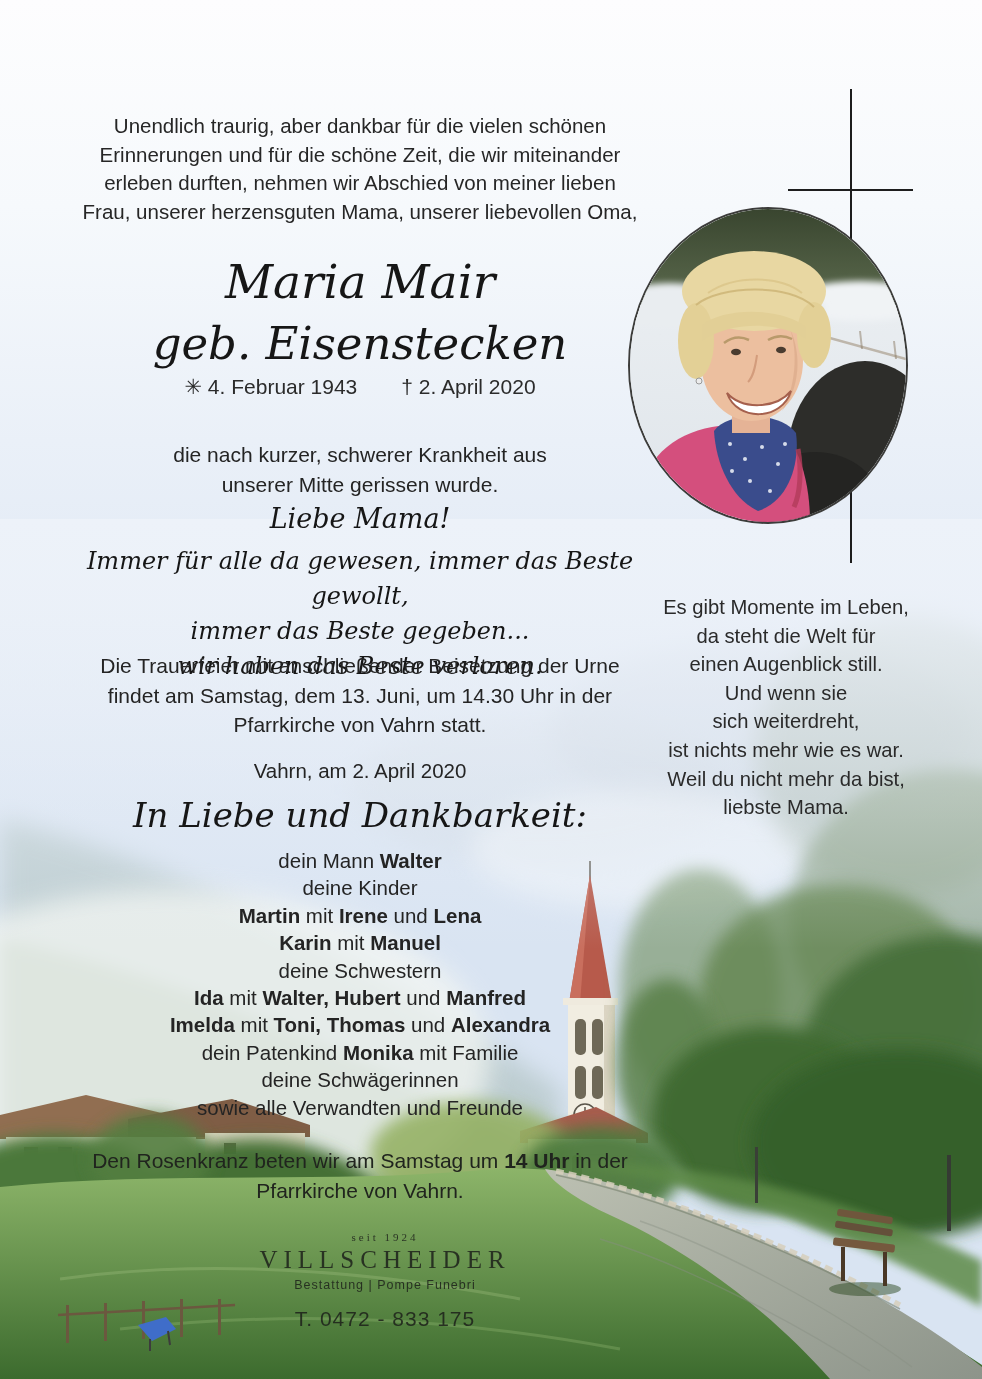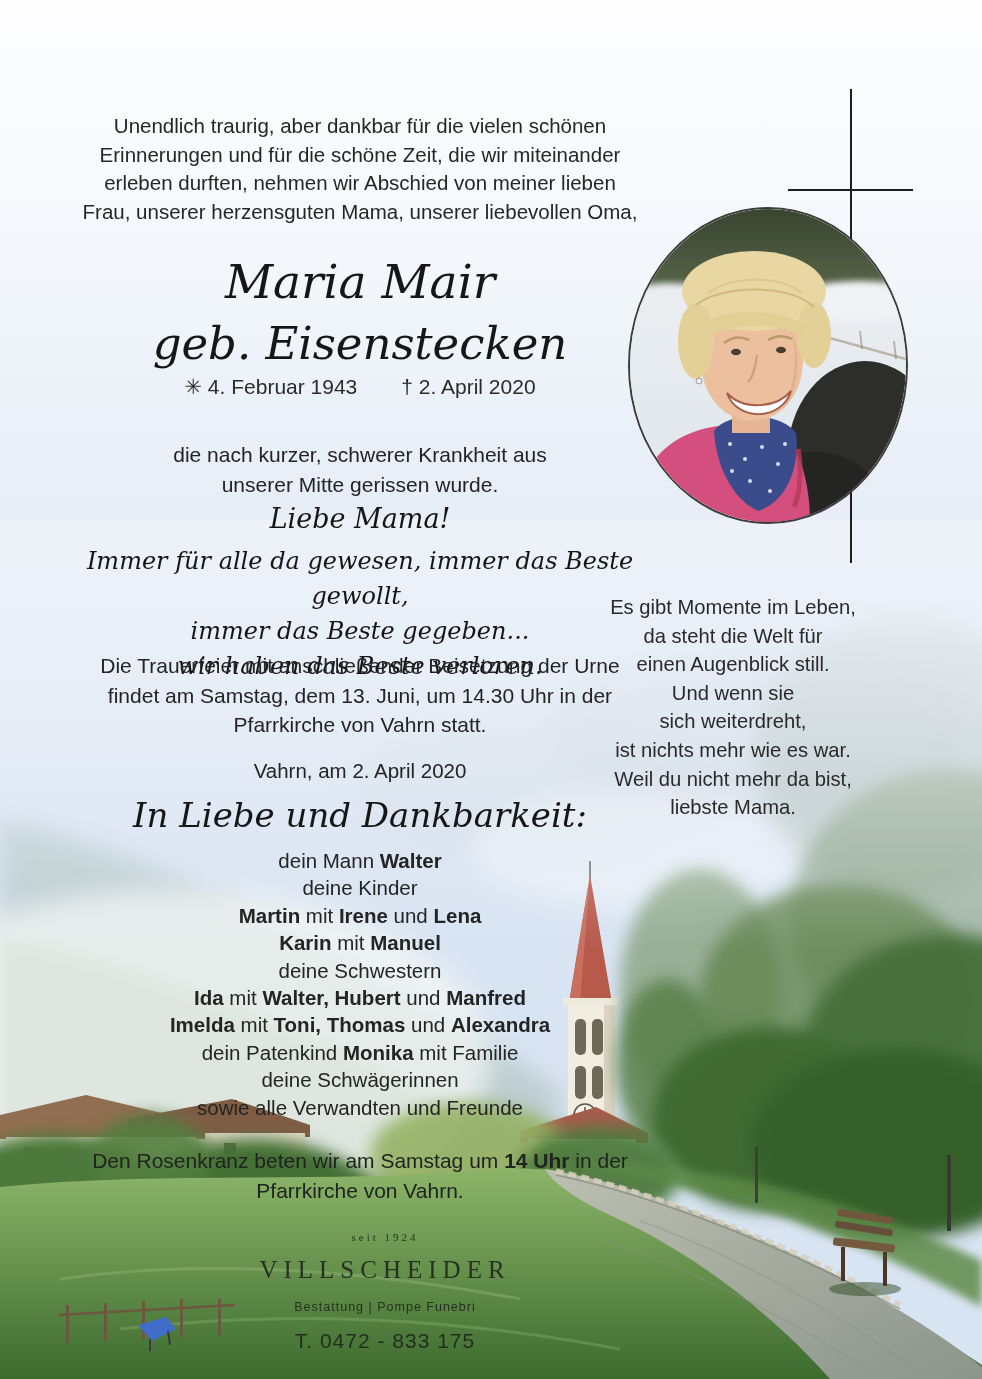--- a/index.html
+++ b/index.html
@@ -29,27 +29,27 @@
   .dates{top:375px;font-size:21px;display:flex;justify-content:center;gap:44px;color:#2b2b2b;}
   .cause{top:440px;font-size:21px;line-height:29.5px;}
   .tribute{top:502px;}
   .tribute .t0{font-size:27px;line-height:34px;margin-bottom:8px;}
   .tribute .tl{font-size:24px;line-height:35px;}
   .funeral{top:651px;font-size:21px;line-height:29.5px;}
   .placedate{top:759px;font-size:20.5px;}
   .closing{top:795px;font-size:34px;}
   .family{top:847px;font-size:20.5px;line-height:27.4px;}
   .family .b,.rosary .b{font-weight:700;}
-  .poemcol{left:583px;width:300px;top:593px;font-size:20.2px;line-height:28.6px;color:#2a2a2a;}
+  .poemcol{left:636px;width:300px;top:593px;font-size:20.2px;line-height:28.6px;color:#2a2a2a;}
   .rosary{top:1146px;font-size:21px;line-height:30px;color:#20241e;}
   
   .logo{left:255px;width:260px;top:1231px;color:rgba(28,32,26,0.85);}
   .logo .since{font-size:11px;letter-spacing:3px;font-family:"Liberation Serif","DejaVu Serif",serif;}
-  .logo .lname{font-size:25px;letter-spacing:6px;margin-top:13px;font-family:"Liberation Serif","DejaVu Serif",serif;font-weight:400;}
-  .logo .tagline{font-size:12.5px;letter-spacing:1px;margin-top:16px;}
+  .logo .lname{font-size:25px;letter-spacing:6px;margin-top:3px;font-family:"Liberation Serif","DejaVu Serif",serif;font-weight:400;}
+  .logo .tagline{font-size:12.5px;letter-spacing:1px;margin-top:4px;}
   .logo .phone{font-size:21px;margin-top:15px;letter-spacing:1px;}
 </style>
 </head>
 <body>
 
 <div class="page">
   <div class="bg"></div>
 
   <svg class="landscape" viewBox="0 0 982 860" preserveAspectRatio="none" aria-hidden="true">
     <defs>

